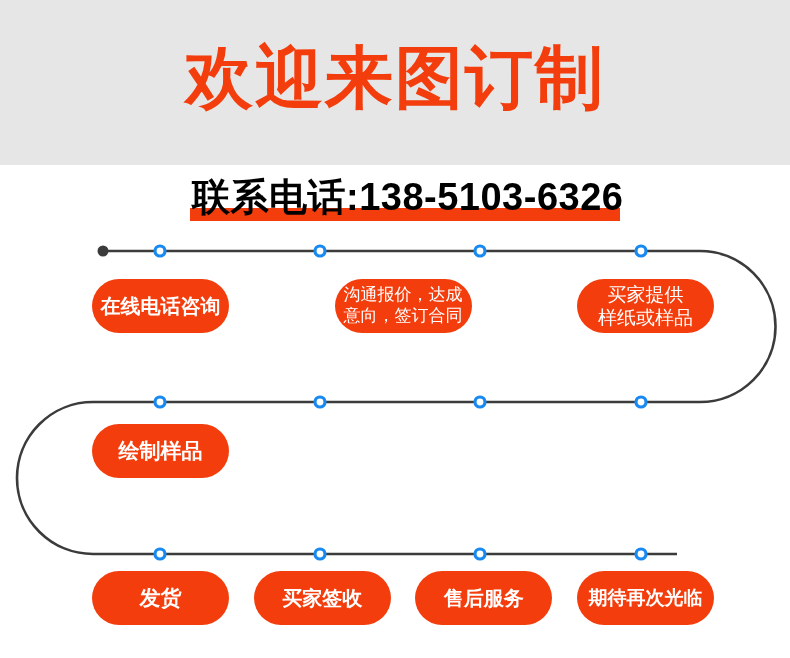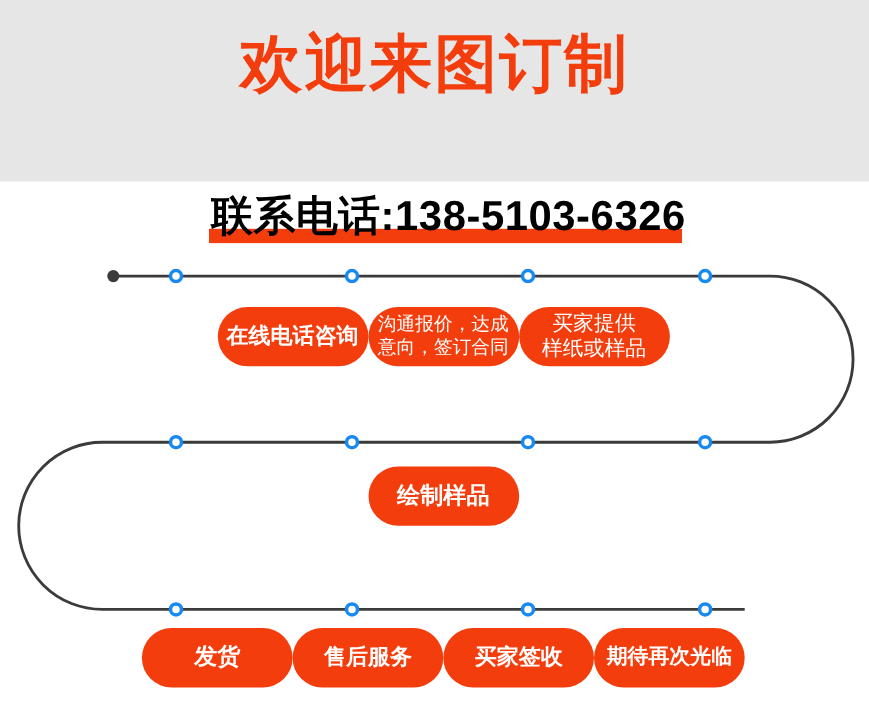--- a/index.html
+++ b/index.html
@@ -8,22 +8,22 @@
     background:#ffffff;
     font-family:"Liberation Sans", sans-serif;
   }
 
   
   .hero {
     position:absolute; top:0; left:0; width:790px; height:165px;
     background:var(--bg_gray, #e6e6e6); text-align:center;
   }
   .hero-title {
-    margin:0; padding-top:26px;
-    font-size:57px; line-height:1.15; font-weight:bold;
+    margin:12px; padding-top:26px;
+    font-size:68px; line-height:1.15; font-weight:bold;
     color:var(--accent, #f93c06); letter-spacing:2px;
   }
   .hero-subtitle {
     margin:8px 0 0 0;
     font-size:29px; line-height:1.2; font-weight:400;
     color:#111111; letter-spacing:0px;
   }
 
   
   .phone {
@@ -41,21 +41,21 @@
 
   
   .flow-svg { position:absolute; top:0; left:0; width:790px; height:658px; }
   .flow-path { fill:none; stroke:var(--line_gray,#3b3b3b); stroke-width:2.6px; }
   .start-dot { fill:var(--line_gray,#3b3b3b); }
   .node { fill:#ffffff; stroke:var(--node_blue,#1789f0); stroke-width:3.2px; }
 
   
   .pill-row {
     position:absolute; left:92px; width:622px;
-    display:flex; justify-content:center;
+    display:flex; justify-content:space-between;
   }
   .row-1 { top:279px; }
   .row-2 { top:424px; }
   .row-3 { top:571px; }
   .pill {
     box-sizing:border-box;
     width:137px; height:54px;
     background:var(--accent, #f43d0c);
     border-radius:28px;
     color:#ffffff;
@@ -105,16 +105,16 @@
   <div class="pill lite2">买家提供
 样纸或样品</div>
 </div>
 
 <div class="pill-row row-2">
   <div class="pill big">绘制样品</div>
 </div>
 
 <div class="pill-row row-3">
   <div class="pill big">发货</div>
+  <div class="pill">买家签收</div>
   <div class="pill">售后服务</div>
-  <div class="pill">买家签收</div>
   <div class="pill small">期待再次光临</div>
 </div>
 
 </body></html>

